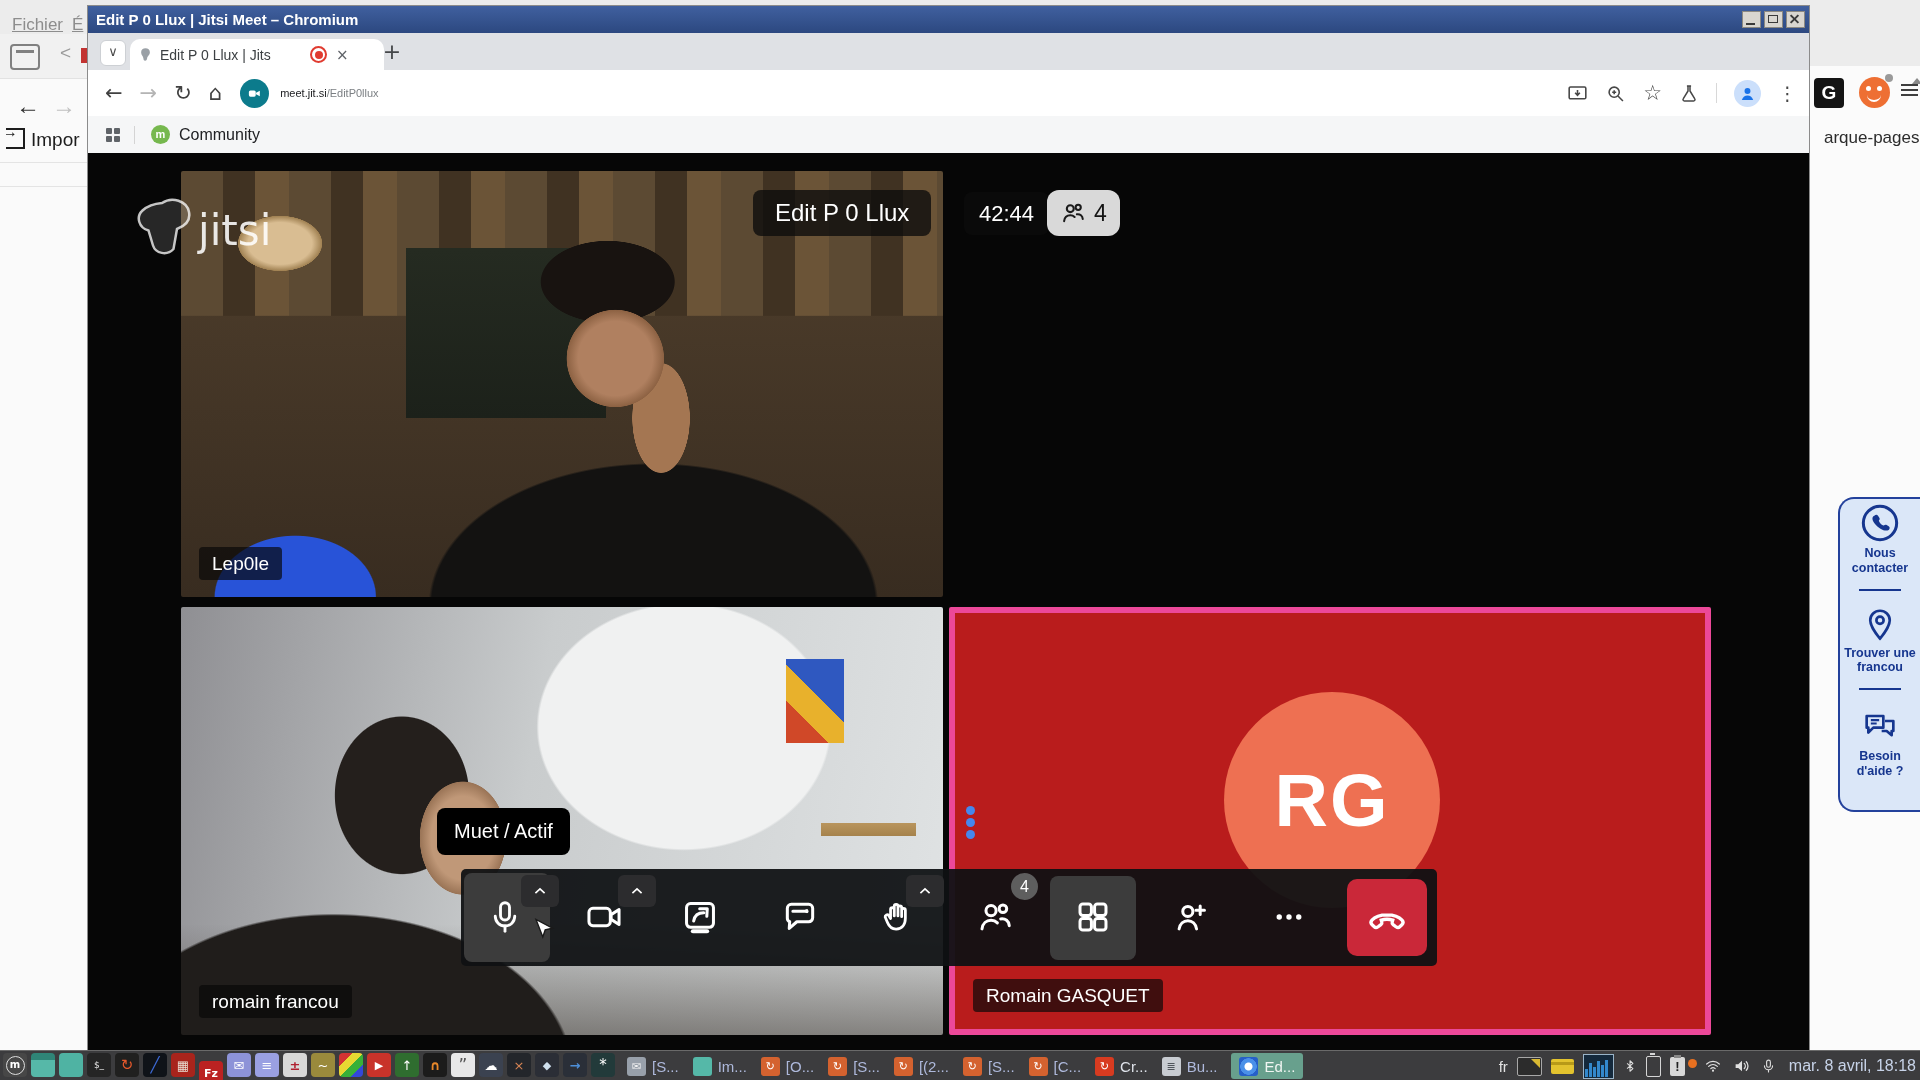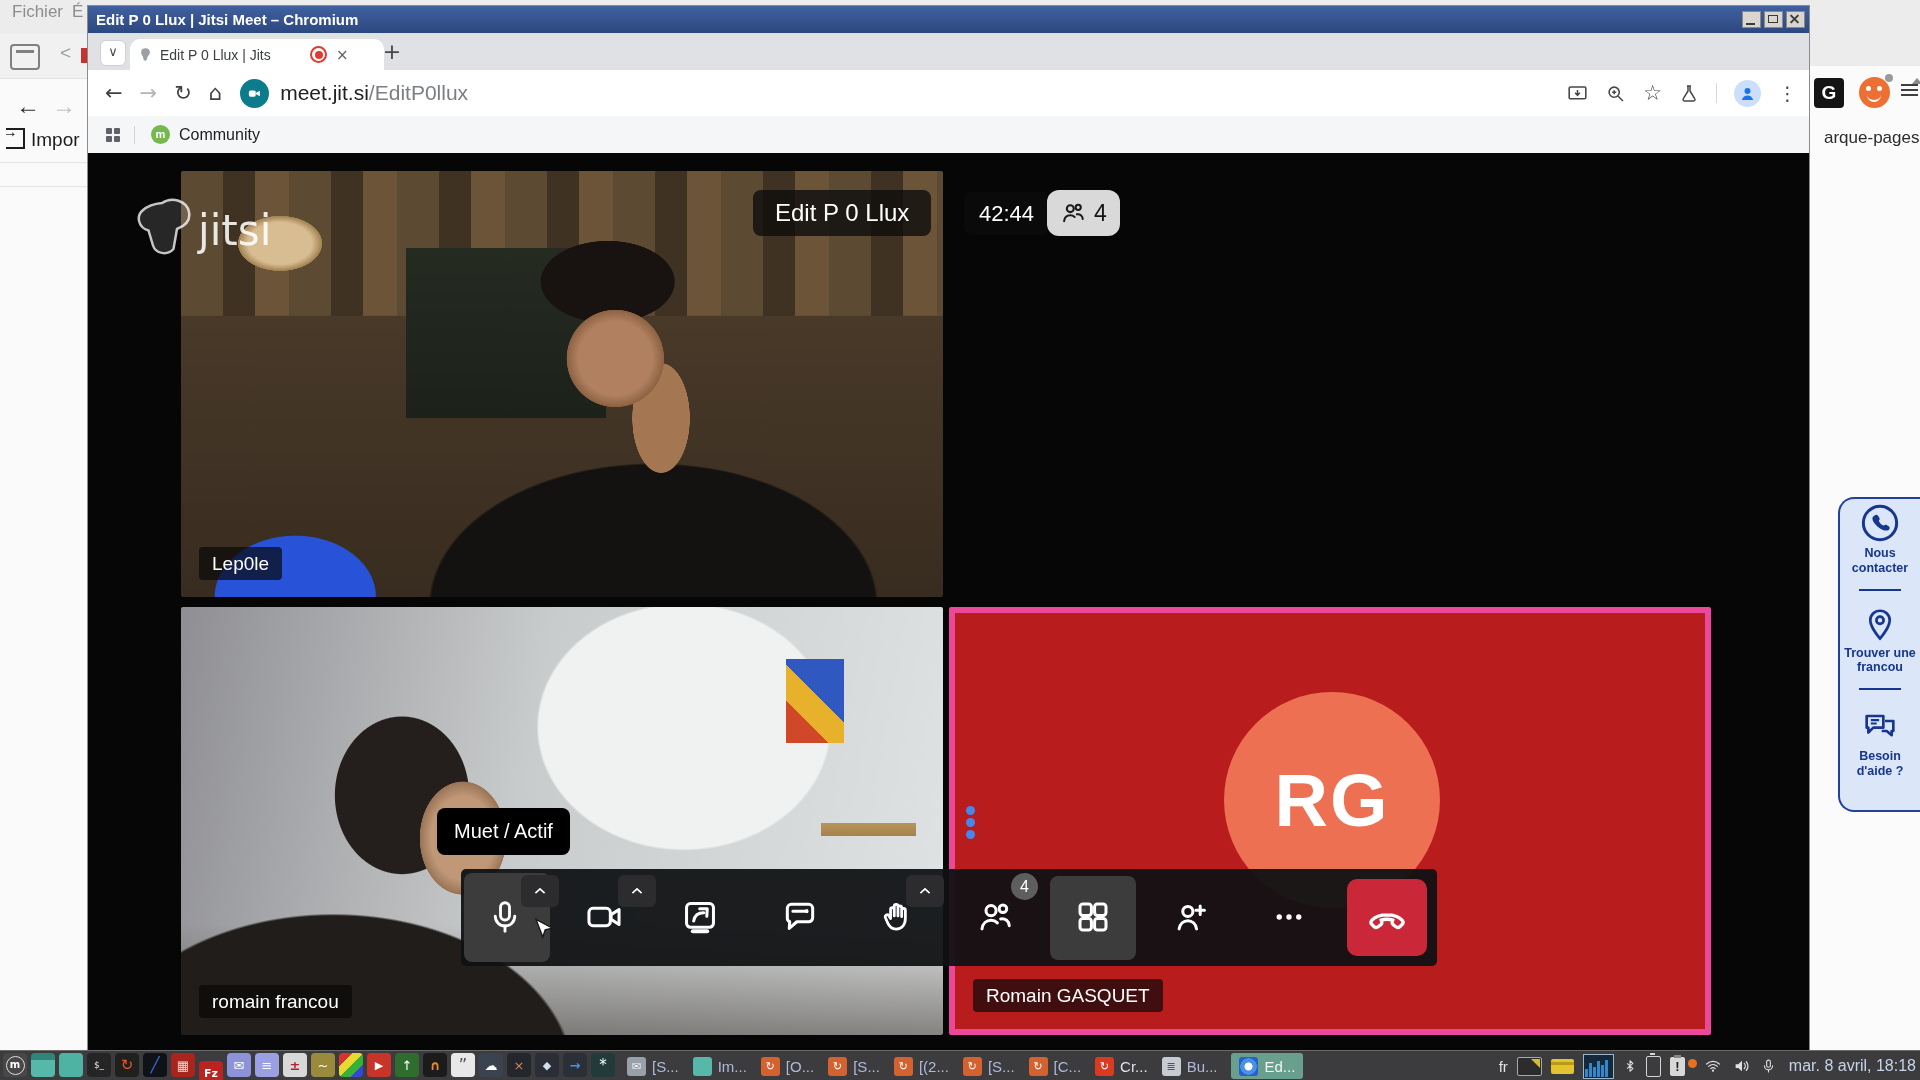--- a/index.html
+++ b/index.html
@@ -3,21 +3,21 @@
 <meta charset="utf-8">
 <style>
   html,body{margin:0;padding:0;width:1920px;height:1080px;overflow:hidden;background:#000;
     font-family:"Liberation Sans","DejaVu Sans",sans-serif;}
   .abs{position:absolute;}
   #screen{position:relative;width:1920px;height:1080px;background:#ececec;overflow:hidden;}
 
   
   #bg-left{left:0;top:0;width:88px;height:1050px;background:#fafafa;}
   #bg-left .menubar{position:absolute;left:0;top:0;width:88px;height:34px;background:#ececec;color:#8d8d8d;font-size:17px;}
-  #bg-left .menubar span{position:absolute;top:2px;}
+  #bg-left .menubar span{position:absolute;top:15px;text-decoration:underline;}
   #bg-left .tbrow{position:absolute;left:0;top:34px;width:88px;height:44px;background:#f1f1f1;border-bottom:1px solid #e2e2e2;}
   .archive-ic{position:absolute;left:10px;top:10px;width:26px;height:22px;border:2px solid #808080;border-radius:4px;}
   .archive-ic:before{content:"";position:absolute;left:4px;top:4px;right:4px;height:3px;background:#808080;}
   #bg-left .chev{position:absolute;left:60px;top:8px;font-size:19px;color:#9a9a9a;}
   .redbit{position:absolute;left:81px;top:14px;width:7px;height:15px;background:#c23331;}
   #bg-left .nav{position:absolute;font-size:24px;}
   .importrow{position:absolute;left:6px;top:128px;width:82px;white-space:nowrap;overflow:hidden;color:#1d1d1d;font-size:19px;}
   .import-ic{display:inline-block;width:17px;height:17px;border-right:2.5px solid #1d1d1d;border-top:2.5px solid #1d1d1d;border-bottom:2.5px solid #1d1d1d;position:relative;vertical-align:-3px;margin-right:6px;}
   .import-ic:before{content:"→";position:absolute;left:-4px;top:-7px;font-size:16px;color:#1d1d1d;}
   .bgdiv{position:absolute;left:0;width:88px;height:1px;background:#e4e4e4;}
@@ -59,21 +59,21 @@
   .recdot{width:13px;height:13px;border-radius:50%;border:2.5px solid #e03b30;position:relative;flex:none;}
   .recdot:before{content:"";position:absolute;left:2.5px;top:2.5px;width:8px;height:8px;border-radius:50%;background:#e03b30;}
   .tabx{font-size:15px;color:#5f6368;margin-left:9px;}
   .newtab{position:absolute;left:292px;top:7px;font-size:22px;color:#45474a;width:24px;text-align:center;line-height:24px;}
 
   .navbar{position:absolute;left:0;top:64px;width:100%;height:46px;background:#fff;display:flex;align-items:center;}
   .navic{font-size:21px;color:#414141;margin-left:17px;font-family:"DejaVu Sans",sans-serif;}
   .navic.dis{color:#b4b4b4;}
   .omnibox{flex:1;height:34px;margin:0 14px 0 16px;border-radius:17px;background:#fff;display:flex;align-items:center;}
   .sitebadge{width:29px;height:29px;border-radius:50%;background:#0c7b8c;margin-left:2px;flex:none;display:flex;align-items:center;justify-content:center;}
-  .urltext{font-size:21px;color:#202124;margin-left:11px;}
+  .urltext{font-size:11px;color:#202124;margin-left:11px;}
   .urltext .path{color:#7b7f83;}
   .navright{display:flex;align-items:center;gap:17px;margin-right:12px;}
   .vdiv{width:1px;height:20px;background:#d8d8d8;}
   .avatar{width:27px;height:27px;border-radius:50%;background:#cbdffb;display:flex;align-items:center;justify-content:center;}
   .glyph{font-family:"DejaVu Sans",sans-serif;}
 
   .bookbar{position:absolute;left:0;top:110px;width:100%;height:37px;background:#f5f6f7;display:flex;align-items:center;}
   .appsgrid{width:14px;height:14px;margin-left:18px;display:grid;grid-template-columns:6px 6px;grid-gap:2px;}
   .appsgrid i{width:6px;height:6px;background:#5f6368;border-radius:1px;}
   .bdiv{width:1px;height:18px;background:#d4d4d4;margin:0 16px 0 14px;}

